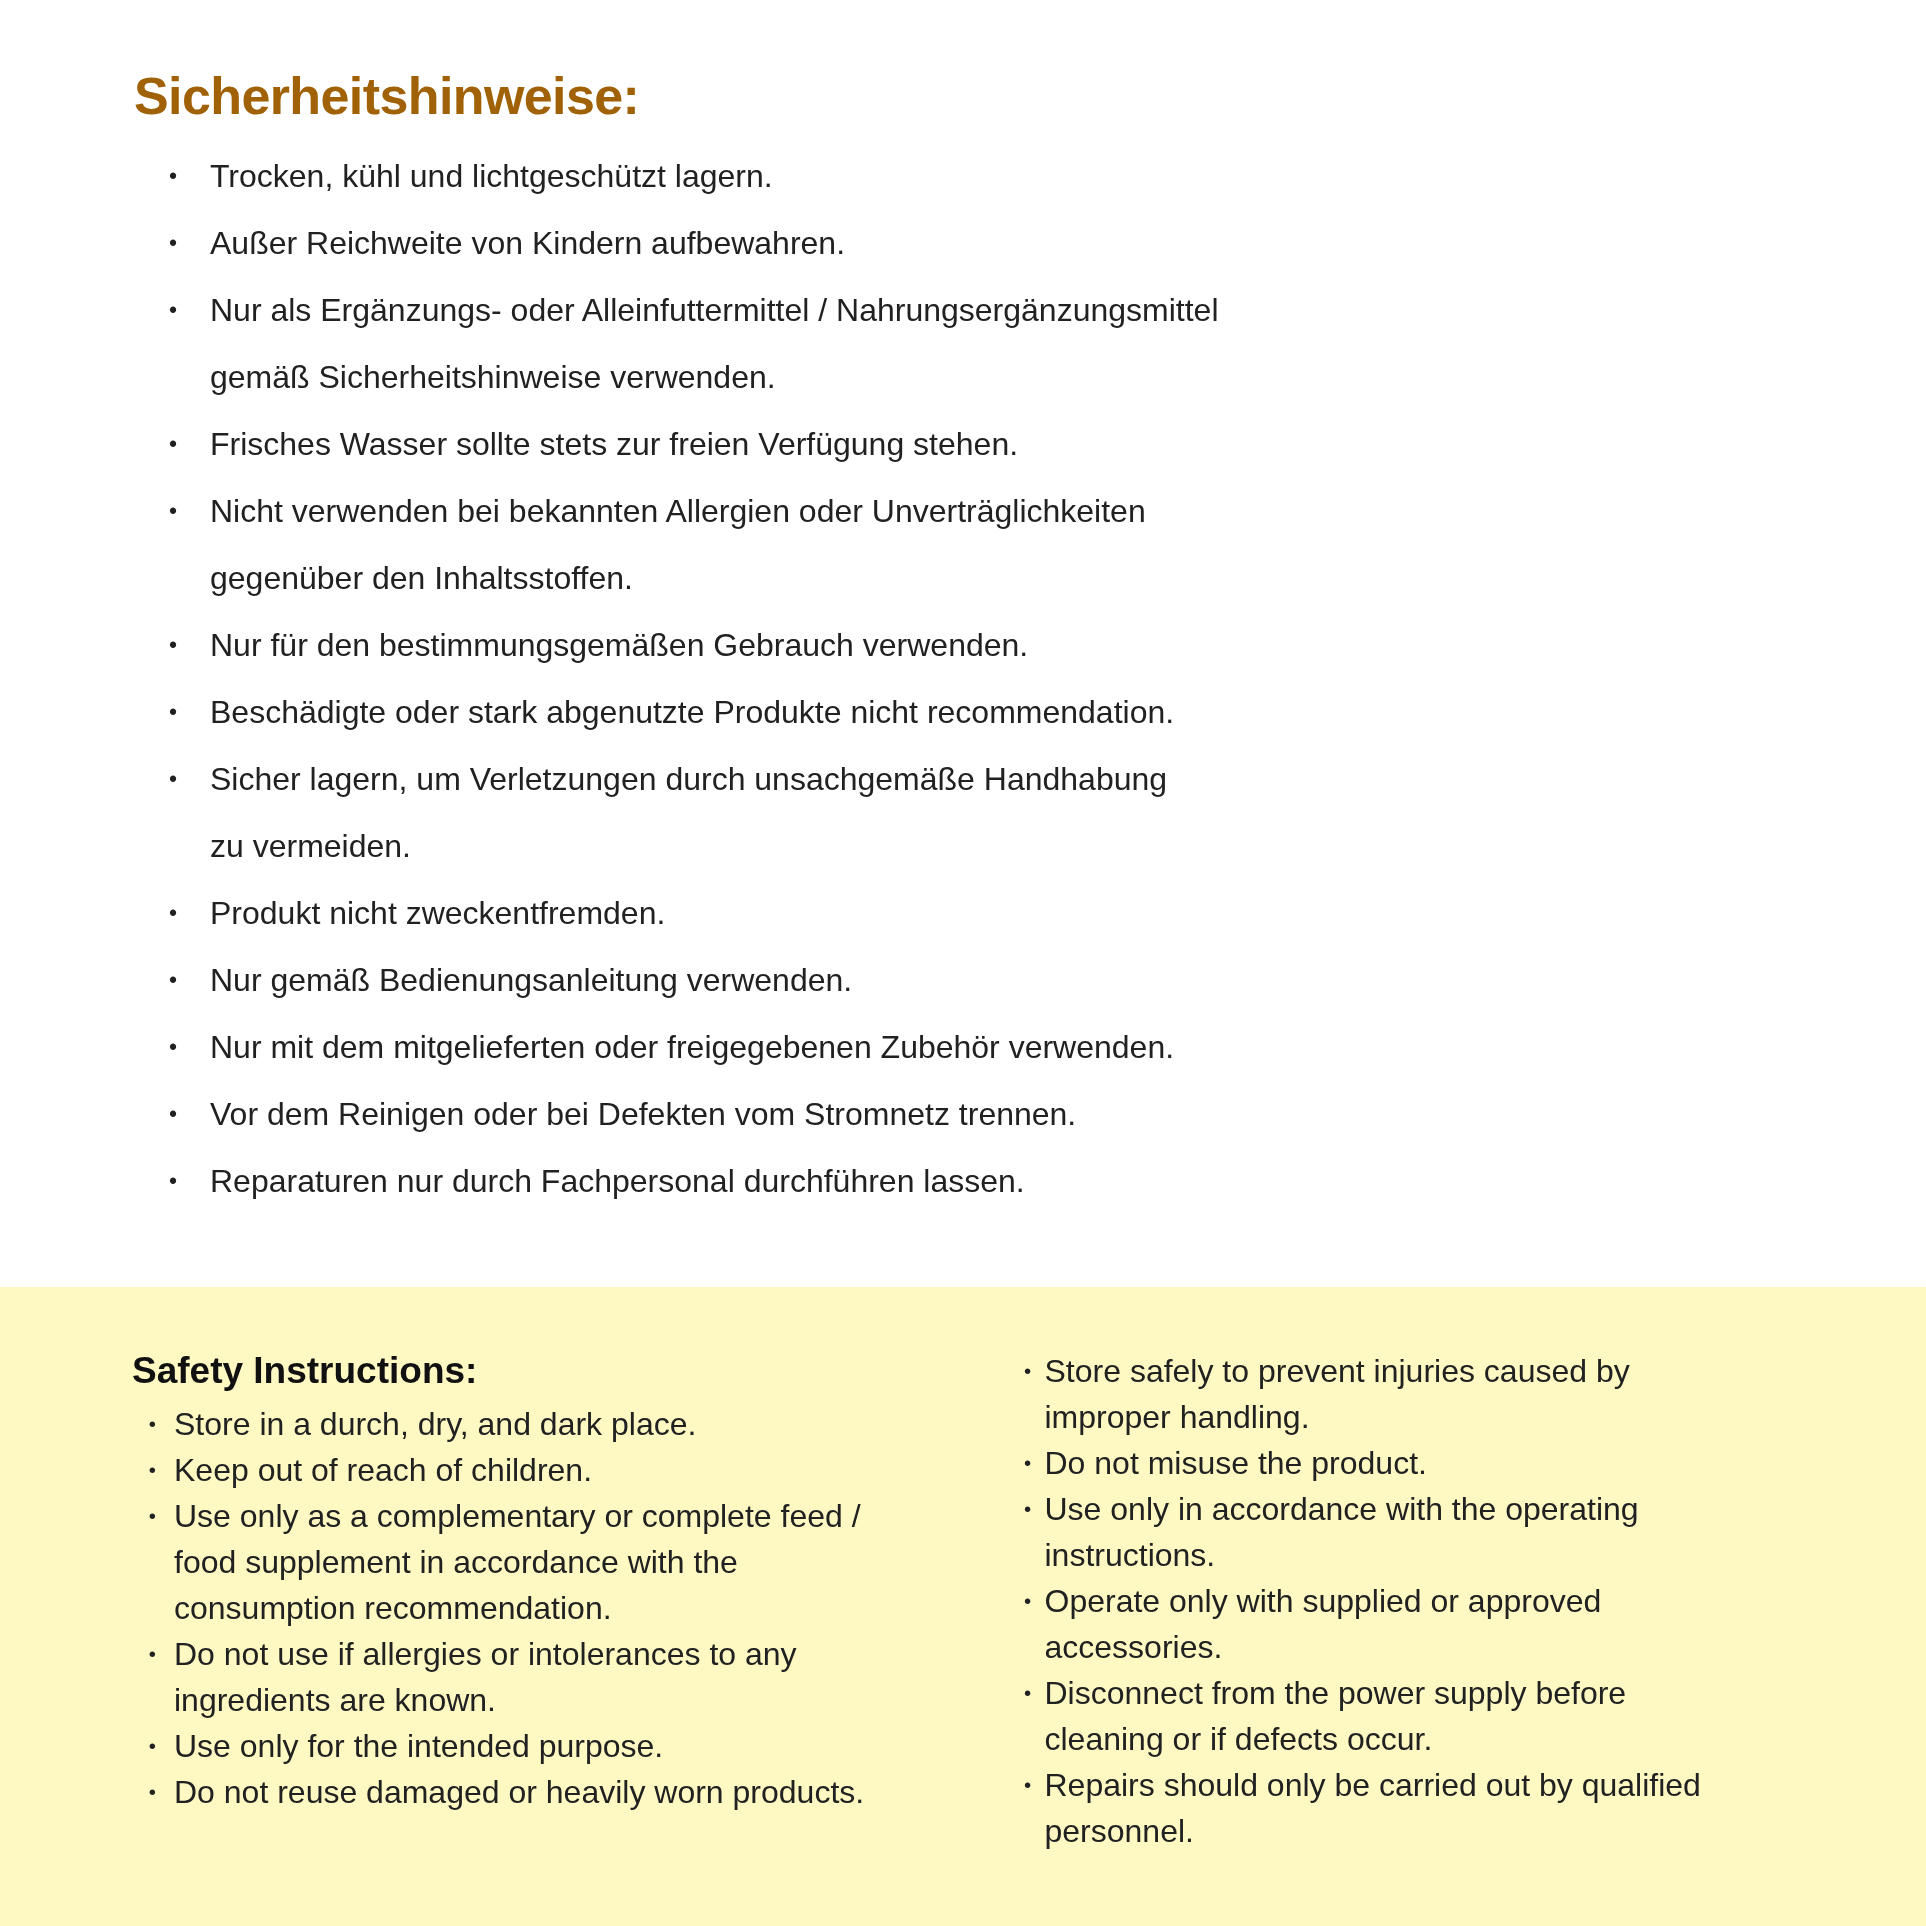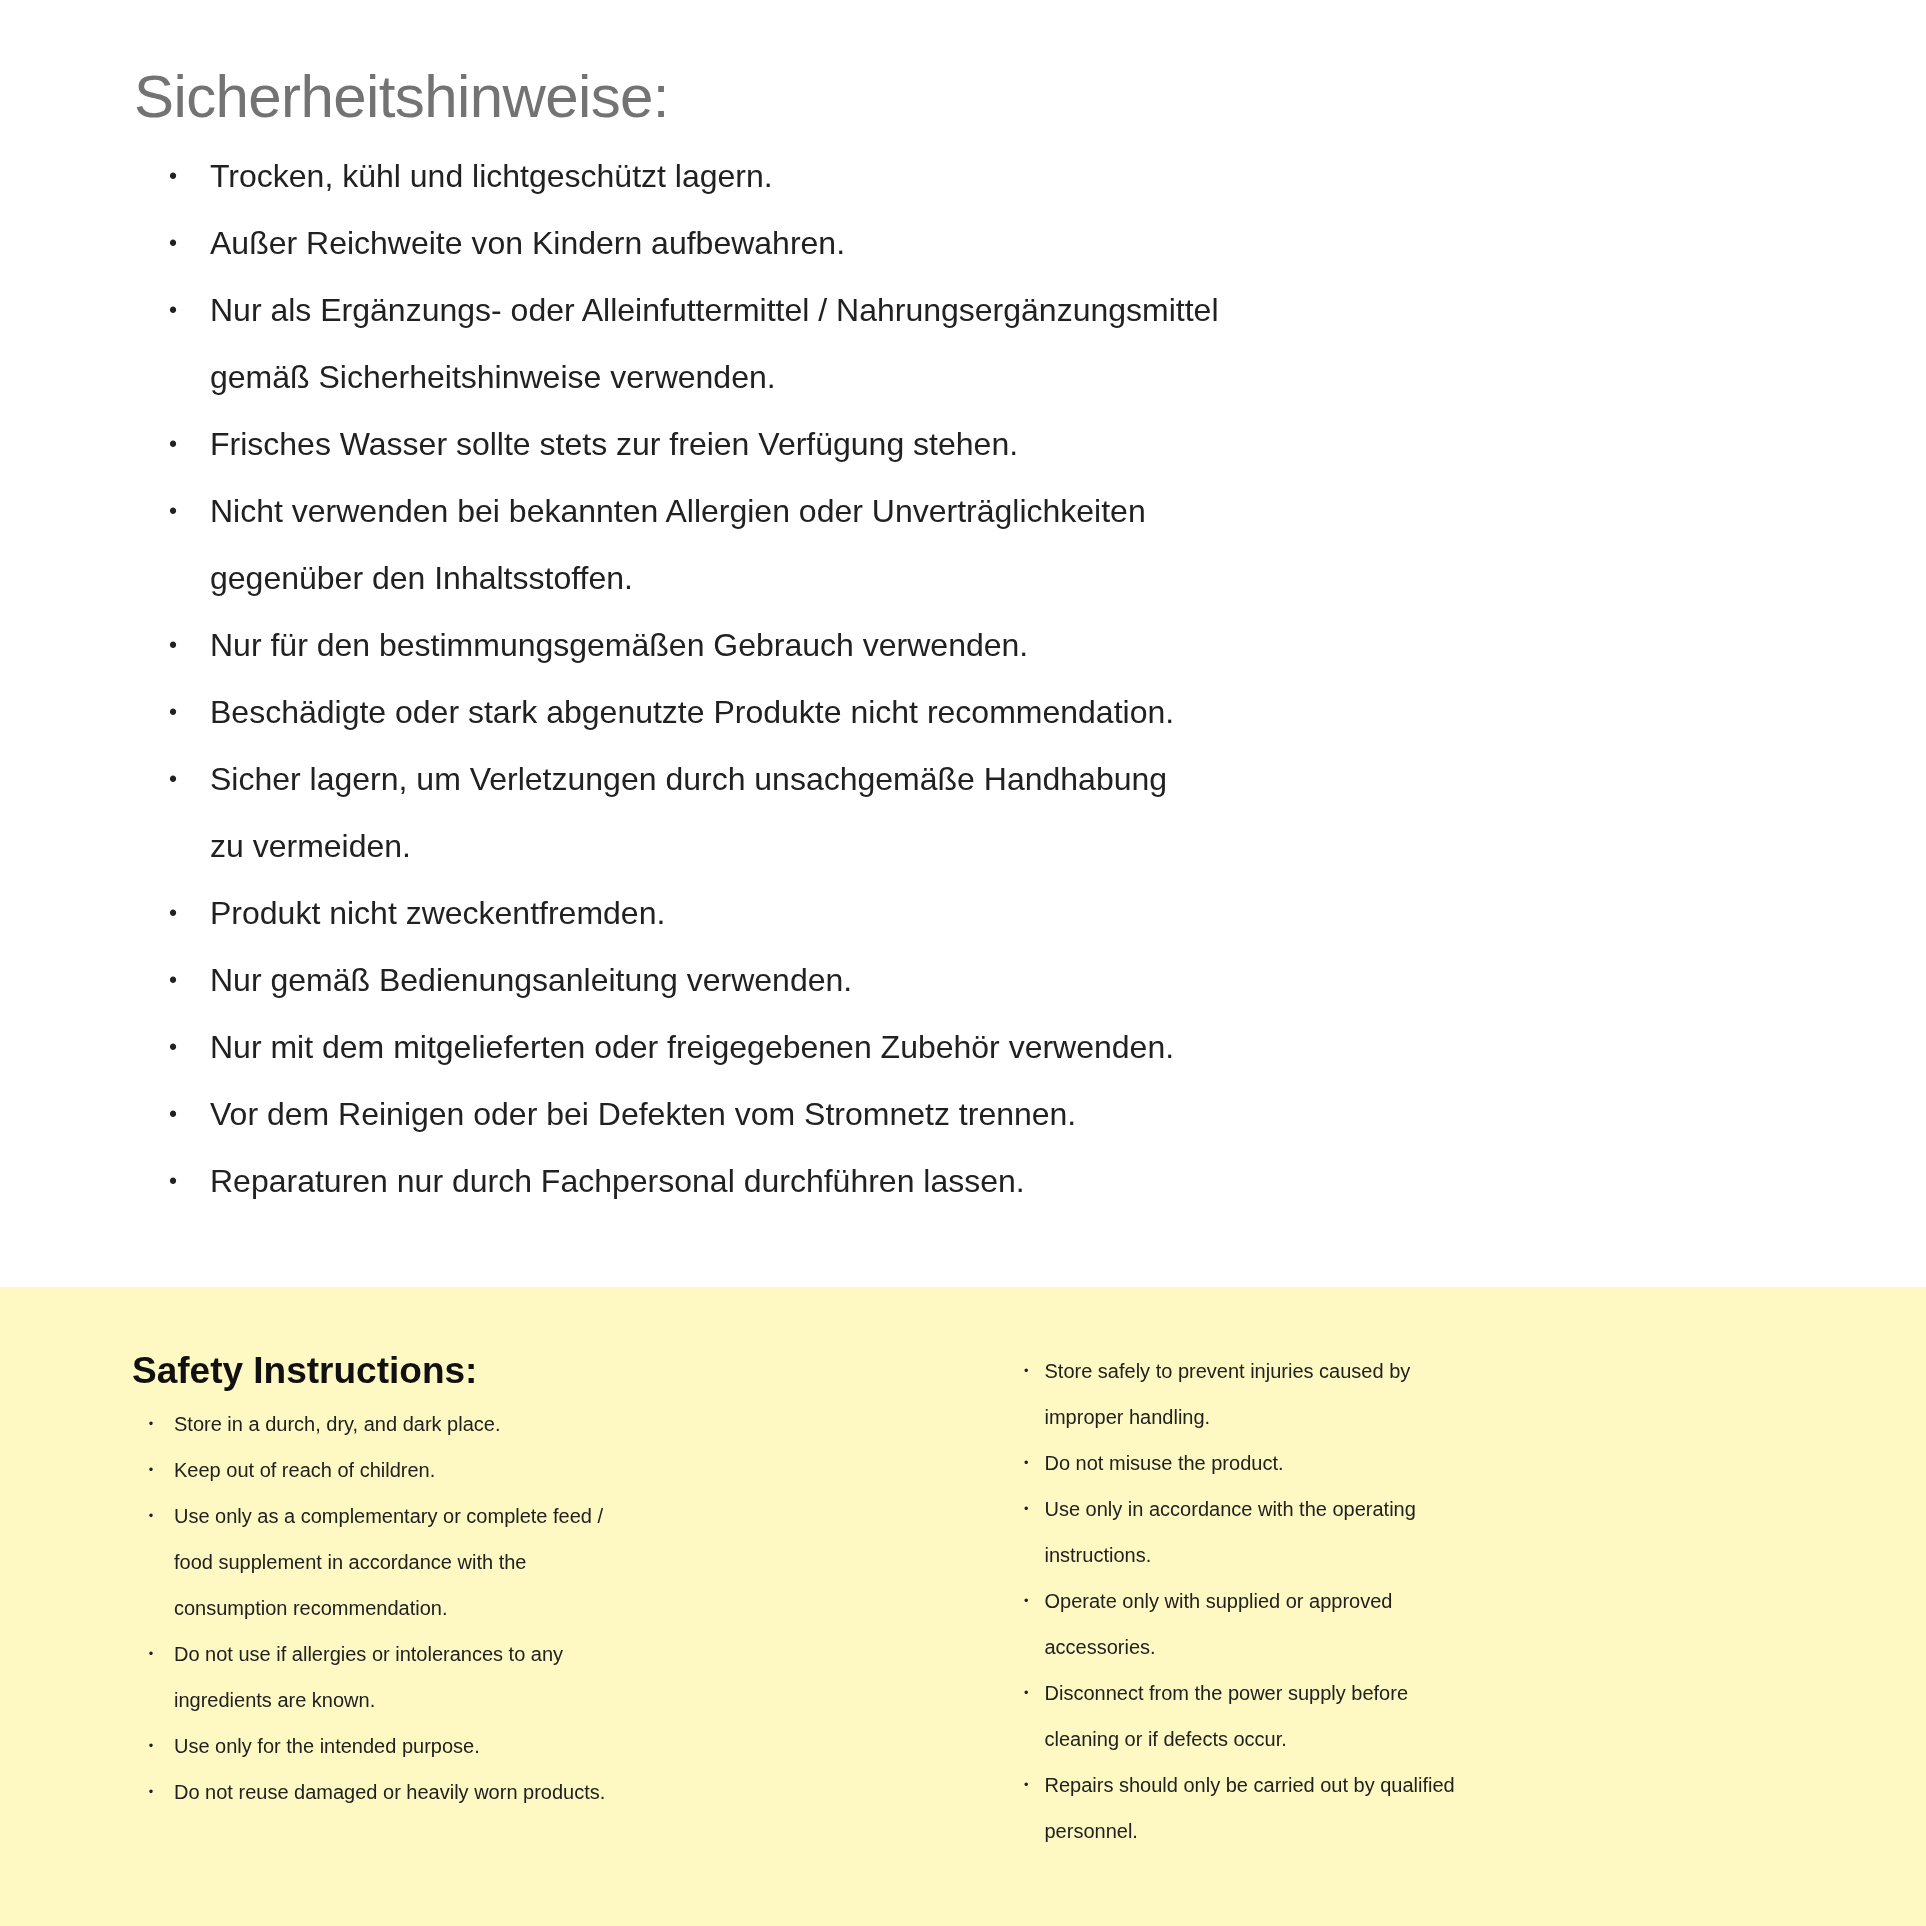--- a/index.html
+++ b/index.html
@@ -20,24 +20,24 @@
   .german-section {
     position: absolute;
     top: 0; left: 0;
     width: 1926px;
     height: 1287px;
     box-sizing: border-box;
     padding: 64px 35px 0 134px;
   }
   .de-heading {
     margin: 0;
-    font-size: 60px;
+    font-size: 52px;
     line-height: 65px;
-    font-weight: 400;
-    color: #737373;
+    font-weight: 700;
+    color: #a16207;
     letter-spacing: -0.6px;
   }
   .de-list {
     list-style: none;
     margin: 13.5px 0 0 0;
     padding: 0;
     font-size: 32px;
     line-height: 67px;
   }
   .de-list li {
@@ -76,21 +76,21 @@
     margin: 0;
     font-size: 37px;
     line-height: 45px;
     font-weight: 700;
     color: #111111;
   }
   .en-list {
     list-style: none;
     margin: 8.3px 0 0 0;
     padding: 0;
-    font-size: 20px;
+    font-size: 32px;
     line-height: 46px;
   }
   .col-right .en-list {
     margin-top: 0;
   }
   .en-list li {
     position: relative;
     padding-left: 42px;
   }
   .en-list li::before {

